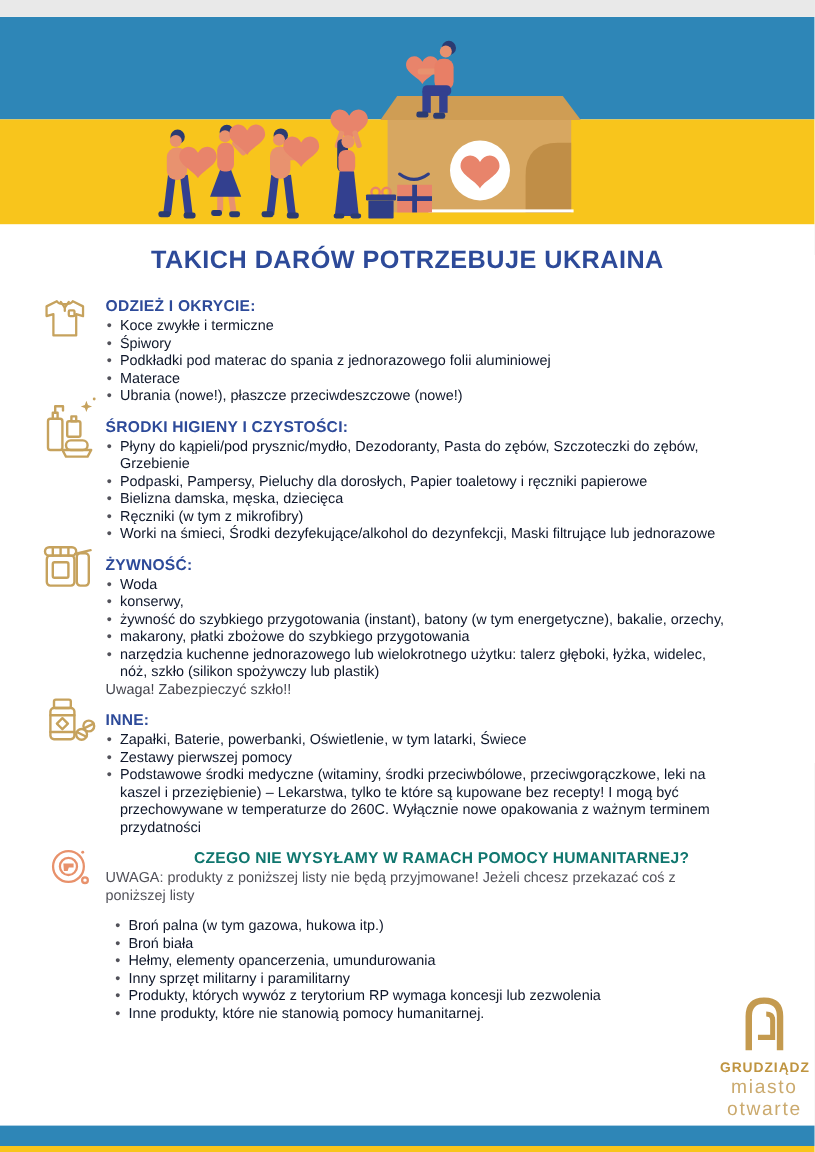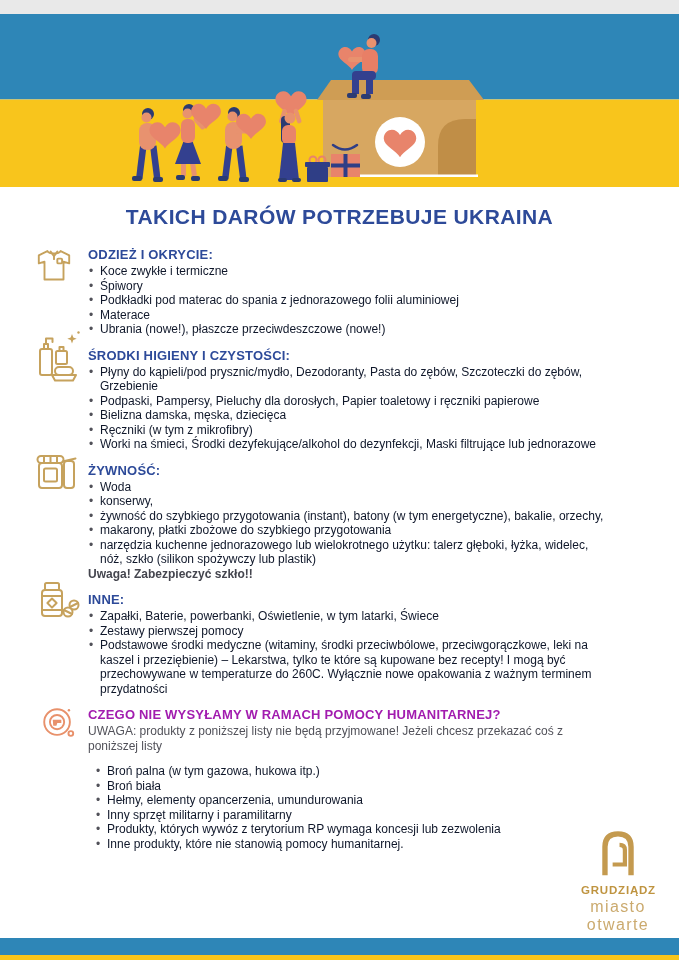--- a/index.html
+++ b/index.html
@@ -18,43 +18,43 @@
     color:#2d4a99;
   }
   
   .content { position:absolute; top:233px; left:88px; width:560px; }
   .sec { position:relative; margin:0 0 11px 0; }
   .sec-icon { position:absolute; left:-53px; top:0; }
   .sec h2 {
     margin:0 0 2px 0; font-size:13px; font-weight:bold;
     letter-spacing:0.2px; color:#2d4a99;
   }
-  .sec h2.orange { color:#a21caf; }
+  .sec h2.orange { color:#0f766e;text-align:center; }
   .sec ul { margin:0; padding:0; list-style:none; }
   .sec li {
     position:relative; max-width:505px; padding-left:12px;
     font-size:12px; line-height:14.5px; color:#0f172a;
   }
   .sec li::before { content:"\2022"; position:absolute; left:1px; color:#515159; }
   .sec .note {
-    font-size:12px; line-height:14.5px; font-weight:bold; color:#44454e;
+    font-size:12px; line-height:14.5px; font-weight:normal; color:#44454e;
   }
   .sec .intro {
     max-width:505px; margin:0 0 11px 0;
     font-size:12px; line-height:14.5px; color:#515159;
   }
   .sec.banned li { margin-left:7px; }
   
   .sec.clothing .sec-icon { top:-2px; }
   .sec.hygiene  .sec-icon { top:-19px; }
   .sec.food     .sec-icon { top:-14px; }
   .sec.other    .sec-icon { top:-14px; }
   .sec.banned   .sec-icon { top:-3px; left:-49px; }
   
-  .logo { position:absolute; left:581px; top:812px; width:74px; text-align:center; }
+  .logo { position:absolute; left:600px; top:812px; width:74px; text-align:center; }
   .logo .mark { display:block; margin:0 auto 4px auto; }
   .logo .name {
     font-size:11.5px; font-weight:bold; letter-spacing:0.8px; color:#bf9440;
   }
   .logo .tagline {
     margin-top:2px; font-size:16px; letter-spacing:1.4px; color:#cbaa6e;
   }
   
   .stripe-blue   { position:absolute; left:0; top:924px; width:679px; height:17px; background:#2e86b7; }
   .stripe-yellow { position:absolute; left:0; top:941px; width:679px; height:19px; background:#f8c51c; }

